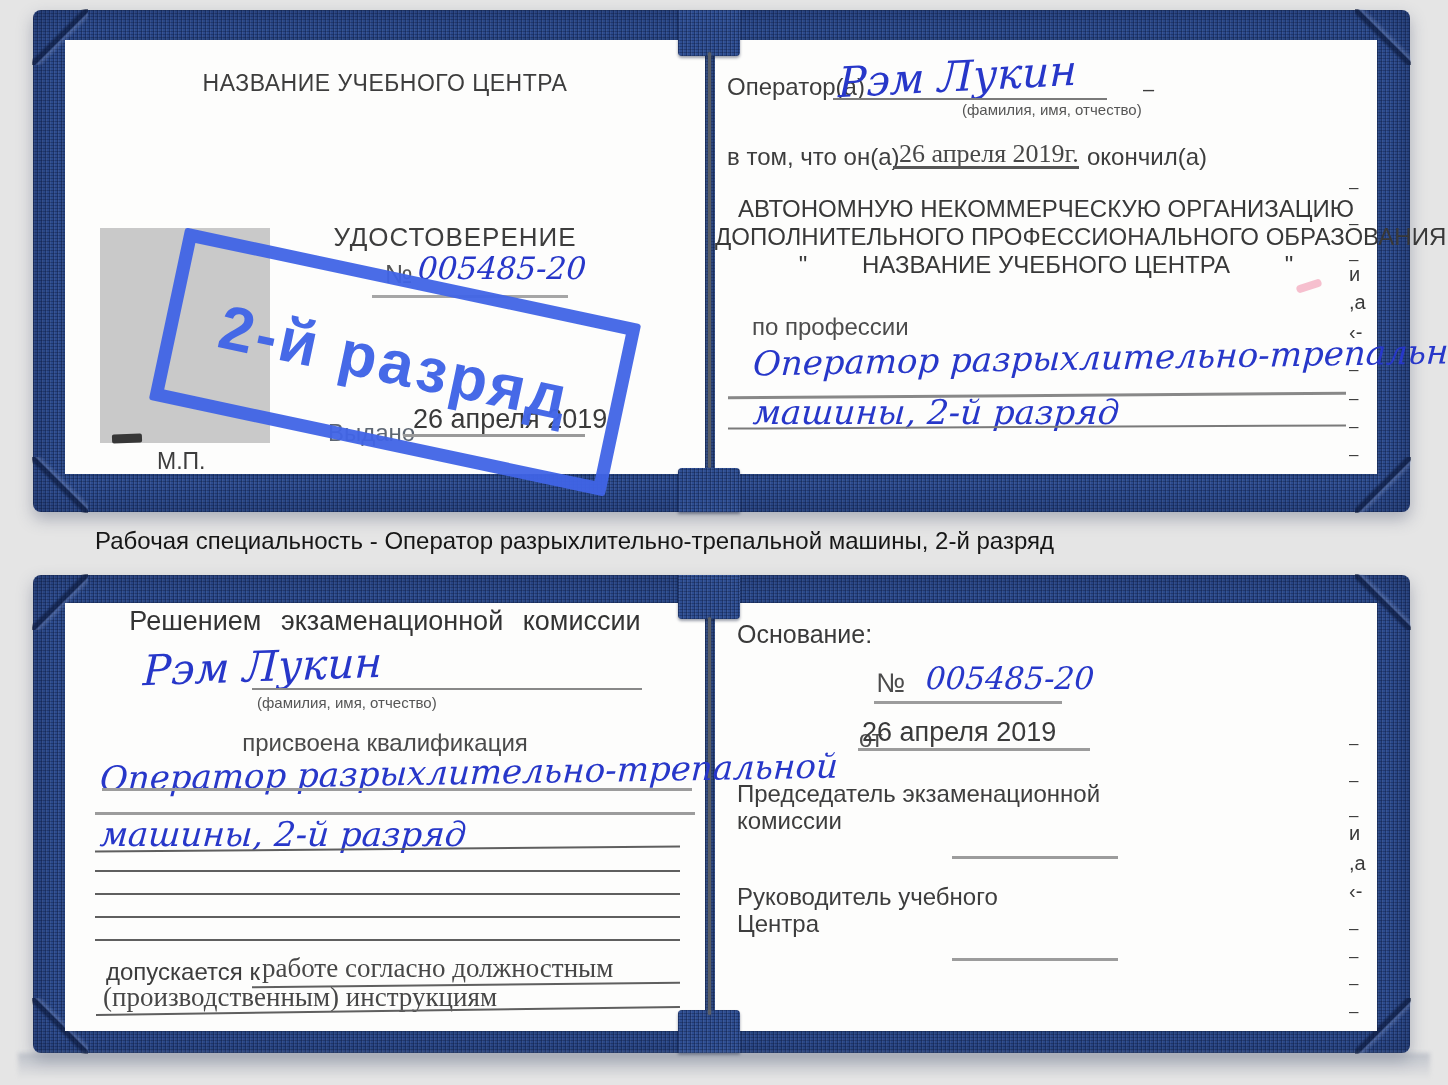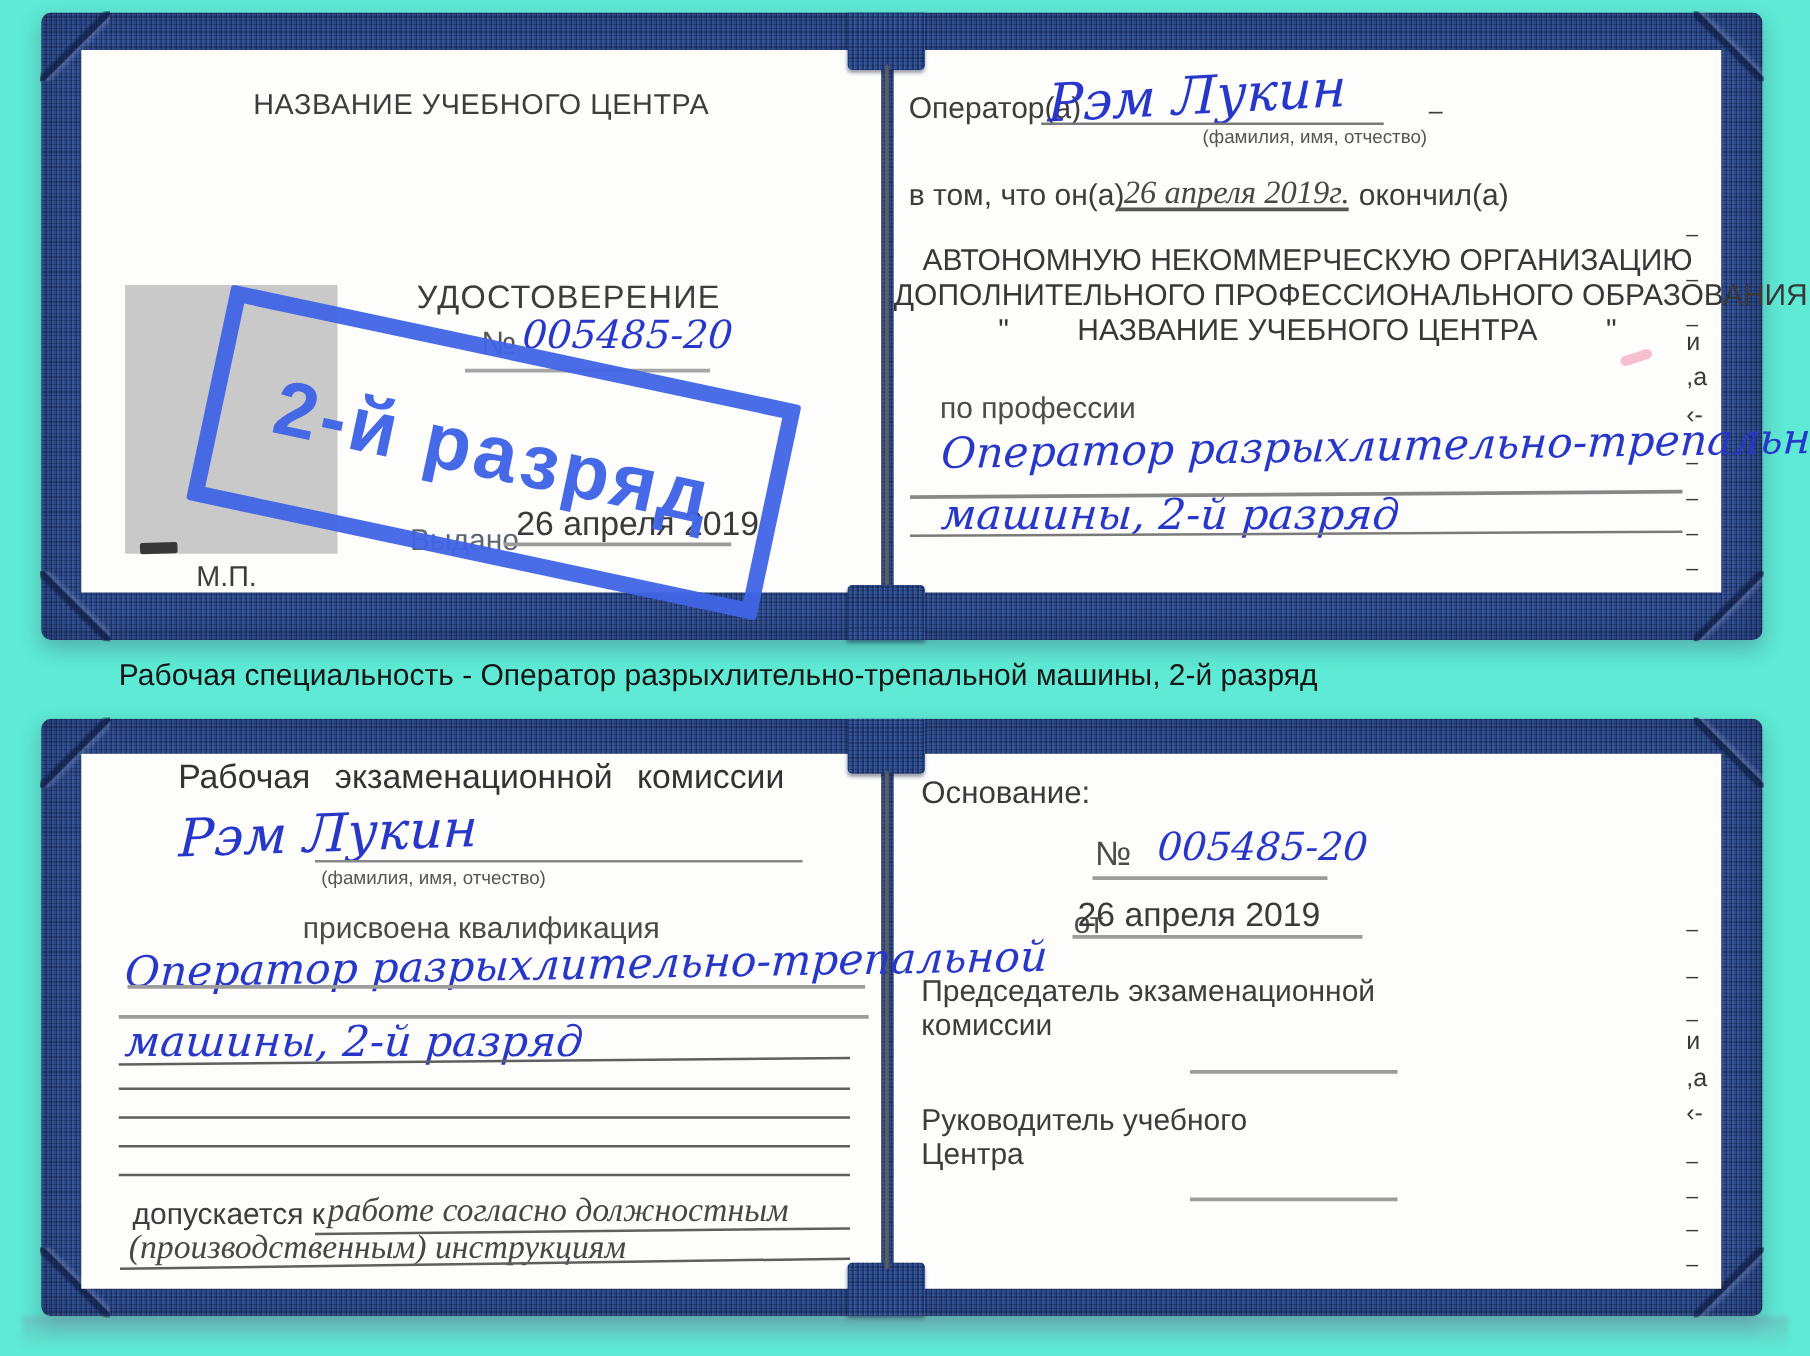--- a/index.html
+++ b/index.html
@@ -1,20 +1,20 @@
 <!DOCTYPE html>
 <html><head>
 <meta charset="utf-8">
 <style>
   html,body{margin:0;padding:0;background:#ffffff;}
-  #screen{position:relative;width:1448px;height:1085px;overflow:hidden;background:#5eead4;
+  #screen{position:relative;width:1448px;height:1085px;overflow:hidden;background:#e5e5e5;
           font-family:"Liberation Sans",sans-serif;}
   .abs{position:absolute;white-space:nowrap;}
   .print{font-family:"Liberation Sans",sans-serif;color:#3d3d3d;}
-  .serifit{font-family:"Liberation Serif",serif;font-style:italic;color:#474747;}
+  .serifit{font-family:"Liberation Serif",serif;color:#474747;}
   .hand{font-family:"DejaVu Serif",serif;font-style:italic;color:#2737c9;transform:skewX(-4deg);}
   .rule{position:absolute;background:#8f8f8f;}
   .cover{position:absolute;border-radius:8px;background-color:#2e4e92;
      background-image:
        repeating-linear-gradient(90deg,rgba(15,30,70,.45) 0 1px,rgba(255,255,255,.07) 1px 2px,transparent 2px 4px),
        repeating-linear-gradient(0deg,rgba(15,30,70,.40) 0 1px,transparent 1px 3px);
      box-shadow:0 7px 16px rgba(60,70,100,.35), inset 0 0 34px rgba(10,20,50,.45);}
   .page{position:absolute;background:#fdfdfc;box-shadow:0 0 6px rgba(20,30,60,.45);}
   .spine{position:absolute;width:3px;background:#595e66;box-shadow:0 0 3px rgba(60,65,75,.85);border-radius:2px;}
   .tab{position:absolute;width:62px;background-color:#2e4e92;
@@ -130,21 +130,21 @@
       <div class="fold f-br"></div>
       <div class="fold f-bl"></div>
     </div>
     <div class="page" style="left:65px;top:603px;width:640px;height:428px;"></div>
     <div class="page" style="left:715px;top:603px;width:662px;height:428px;"></div>
     <div class="tab" style="left:678px;top:575px;height:44px;border-radius:0 0 4px 4px;"></div>
     <div class="tab" style="left:678px;top:1010px;height:43px;border-radius:4px 4px 0 0;"></div>
     <div class="spine" style="left:708px;top:617px;height:398px;"></div>
 
     
-    <div class="abs print centered" style="left:65px;top:606px;width:640px;font-size:27px;word-spacing:12px;color:#333;">Рабочая экзаменационной комиссии</div>
+    <div class="abs print centered" style="left:65px;top:606px;width:640px;font-size:27px;word-spacing:12px;color:#333;">Решением экзаменационной комиссии</div>
     <div class="abs hand" style="left:143px;top:642px;font-size:42px;transform:rotate(-2deg) skewX(-4deg);">Рэм Лукин</div>
     <div class="rule" style="left:252px;top:688px;width:390px;height:2px;background:#888;"></div>
     <div class="abs print" style="left:257px;top:694px;font-size:15px;color:#555;">(фамилия, имя, отчество)</div>
     <div class="abs print centered" style="left:65px;top:729px;width:640px;font-size:24px;color:#4a4a4a;">присвоена квалификация</div>
     <div class="abs hand" style="left:100px;top:752px;font-size:34px;transform:rotate(-1deg) skewX(-4deg);">Оператор разрыхлительно-трепальной</div>
     <div class="rule" style="left:102px;top:788px;width:590px;height:3px;background:#9c9c9c;"></div>
     <div class="rule" style="left:95px;top:812px;width:600px;height:3px;background:#9c9c9c;"></div>
     <div class="abs hand" style="left:100px;top:814px;font-size:34px;">машины, 2-й разряд</div>
     <div class="rule" style="left:95px;top:848px;width:585px;height:2px;background:#5f5f5f;transform:rotate(-.5deg);"></div>
     <div class="rule" style="left:95px;top:870px;width:585px;height:2px;background:#5f5f5f;"></div>

